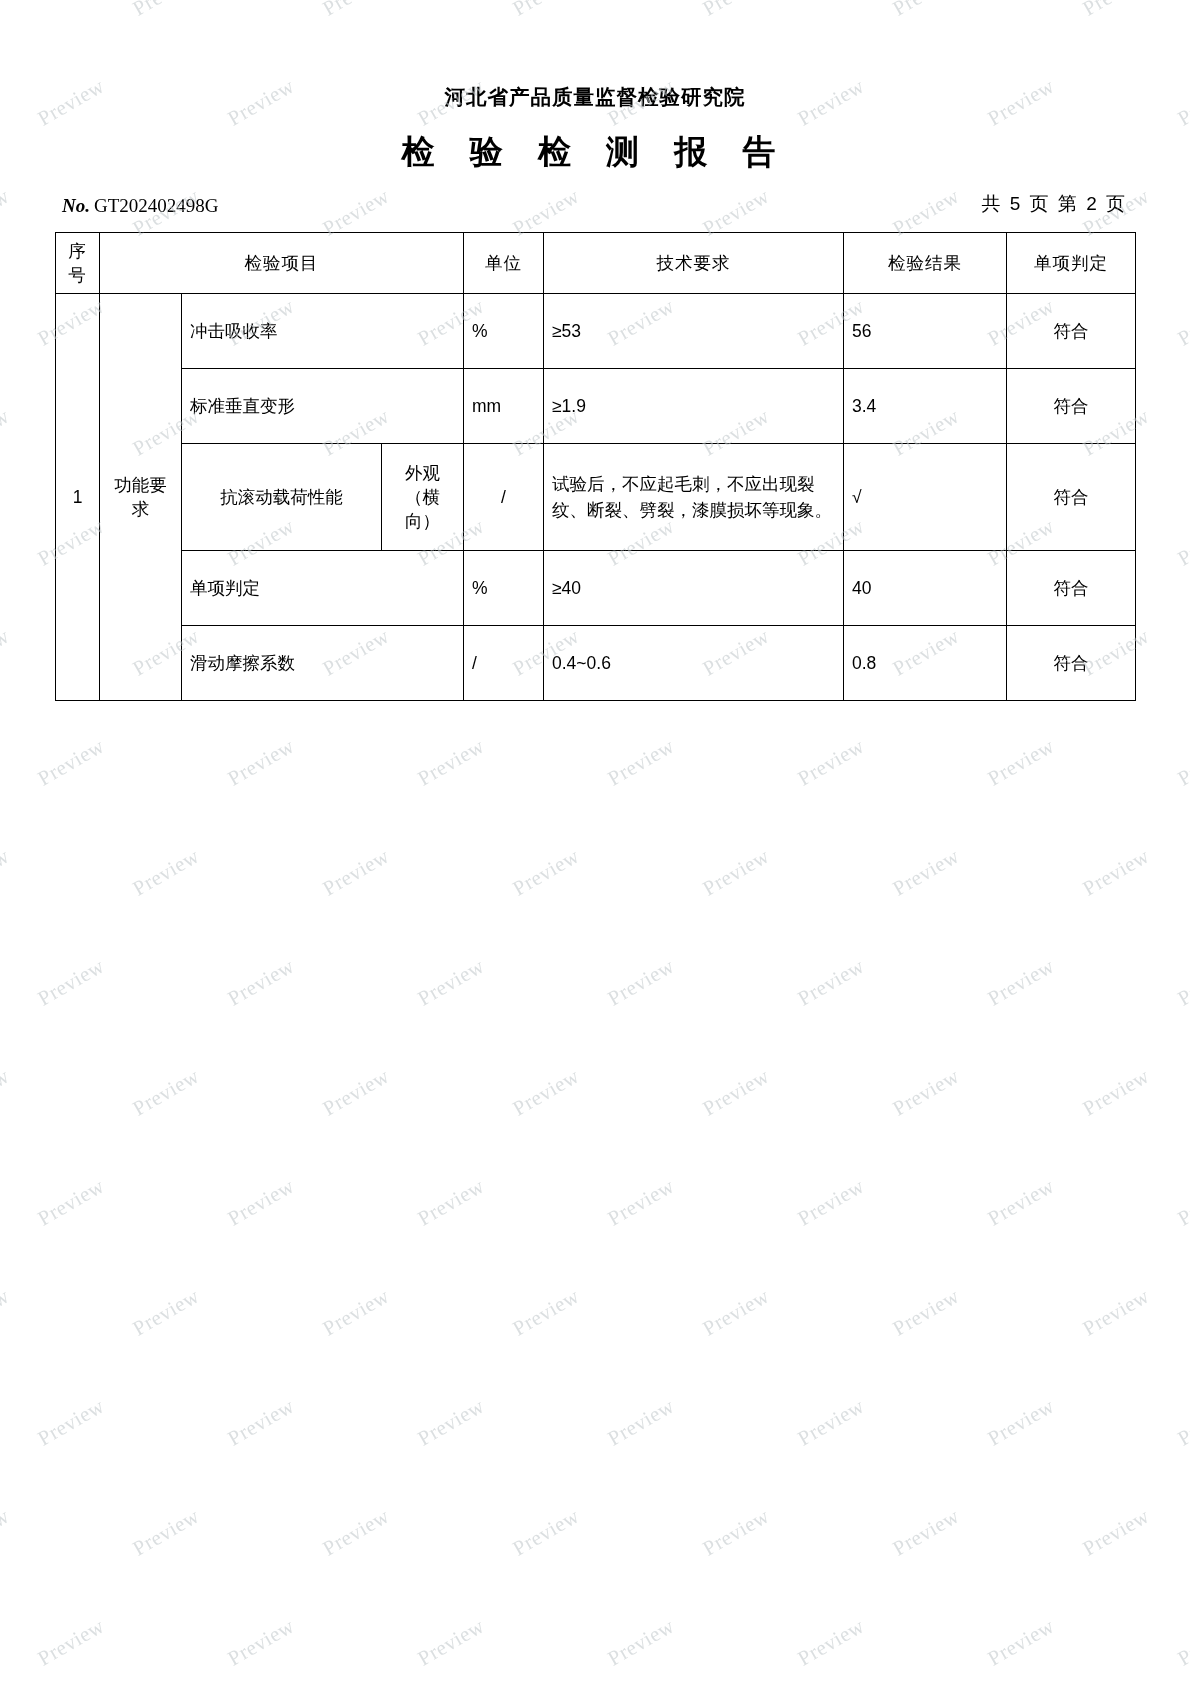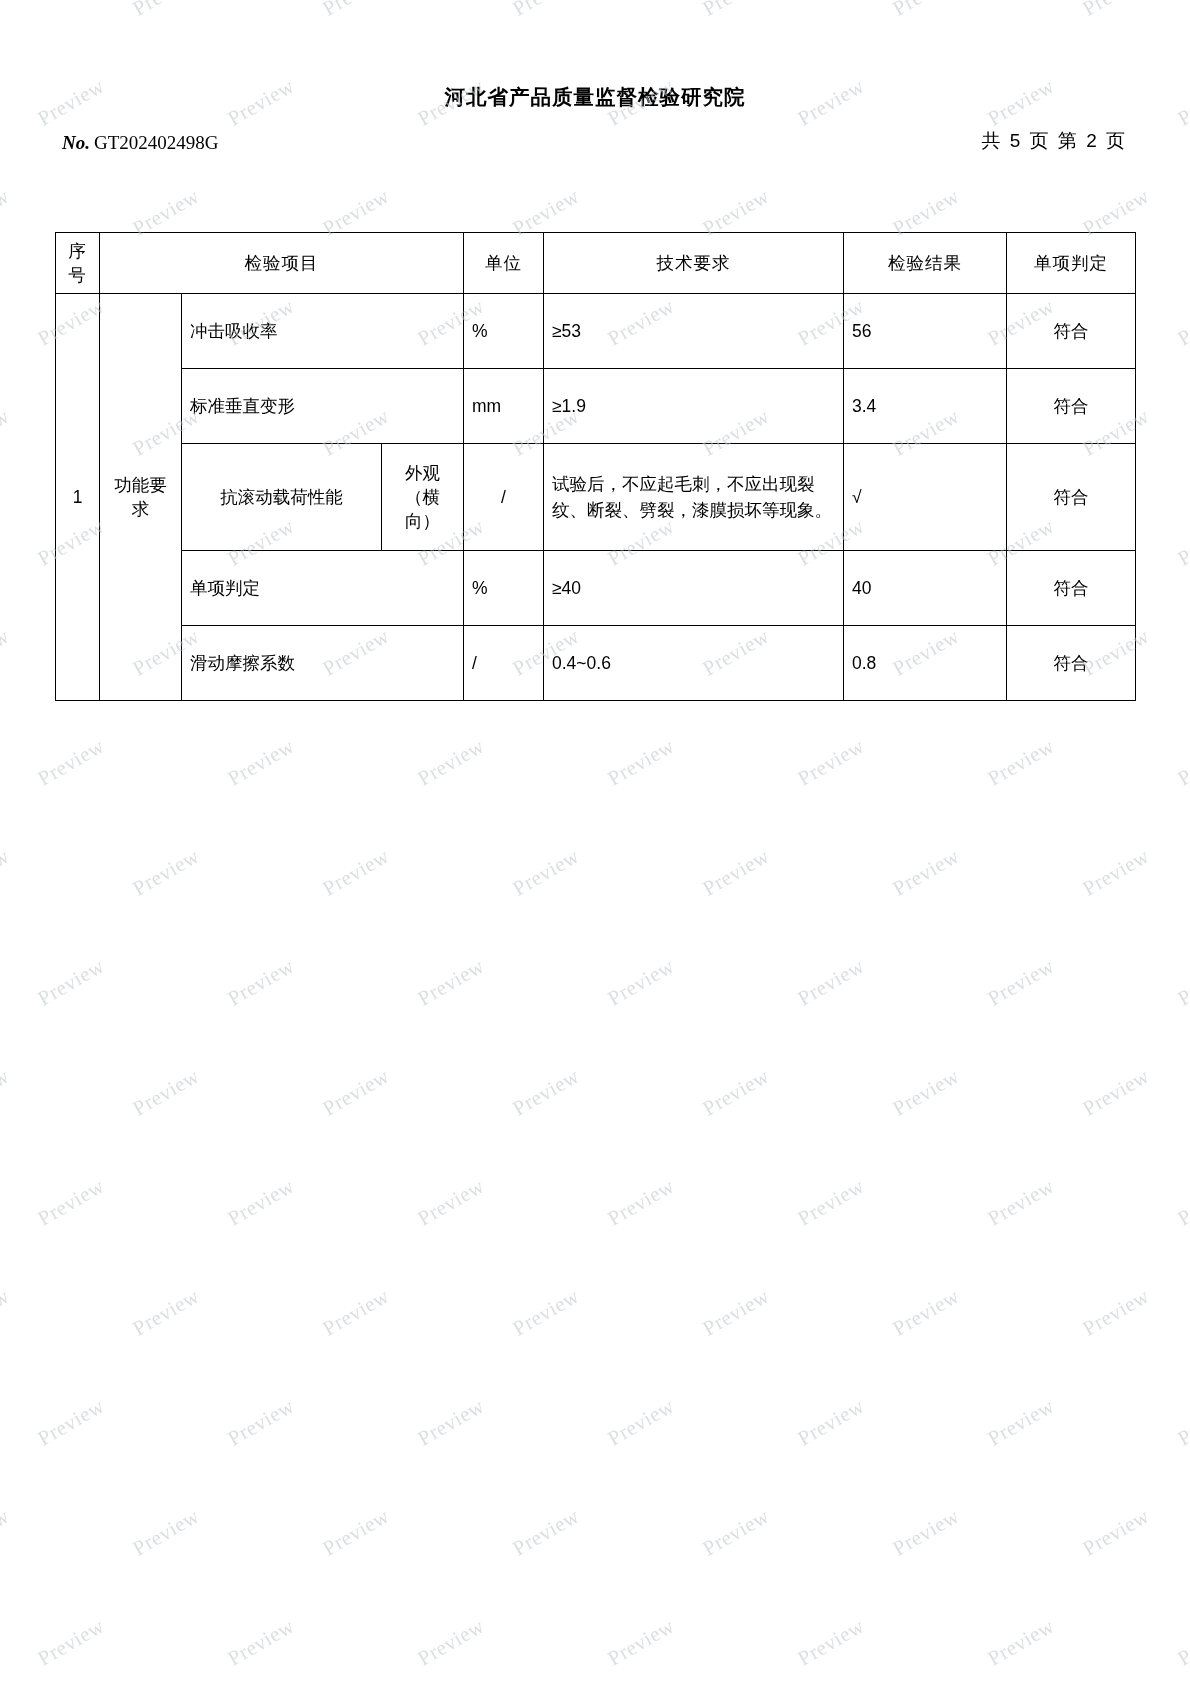--- a/index.html
+++ b/index.html
@@ -150,20 +150,21 @@
 </style>
 </head>
 <body>
 
 <div id="page">
 
   <div class="org-lines">
     <div class="org-line">河北省产品质量监督检验研究院</div>
   </div>
 
+  <div class="doc-title">检 验 检 测 报 告</div>
 
   <div class="meta-row">
     <div class="report-no">
       <span class="no-label">No.</span><span>GT202402498G</span>
     </div>
     <div class="page-count">共 5 页 第 2 页</div>
   </div>
 
   <table class="report">
     <colgroup>

